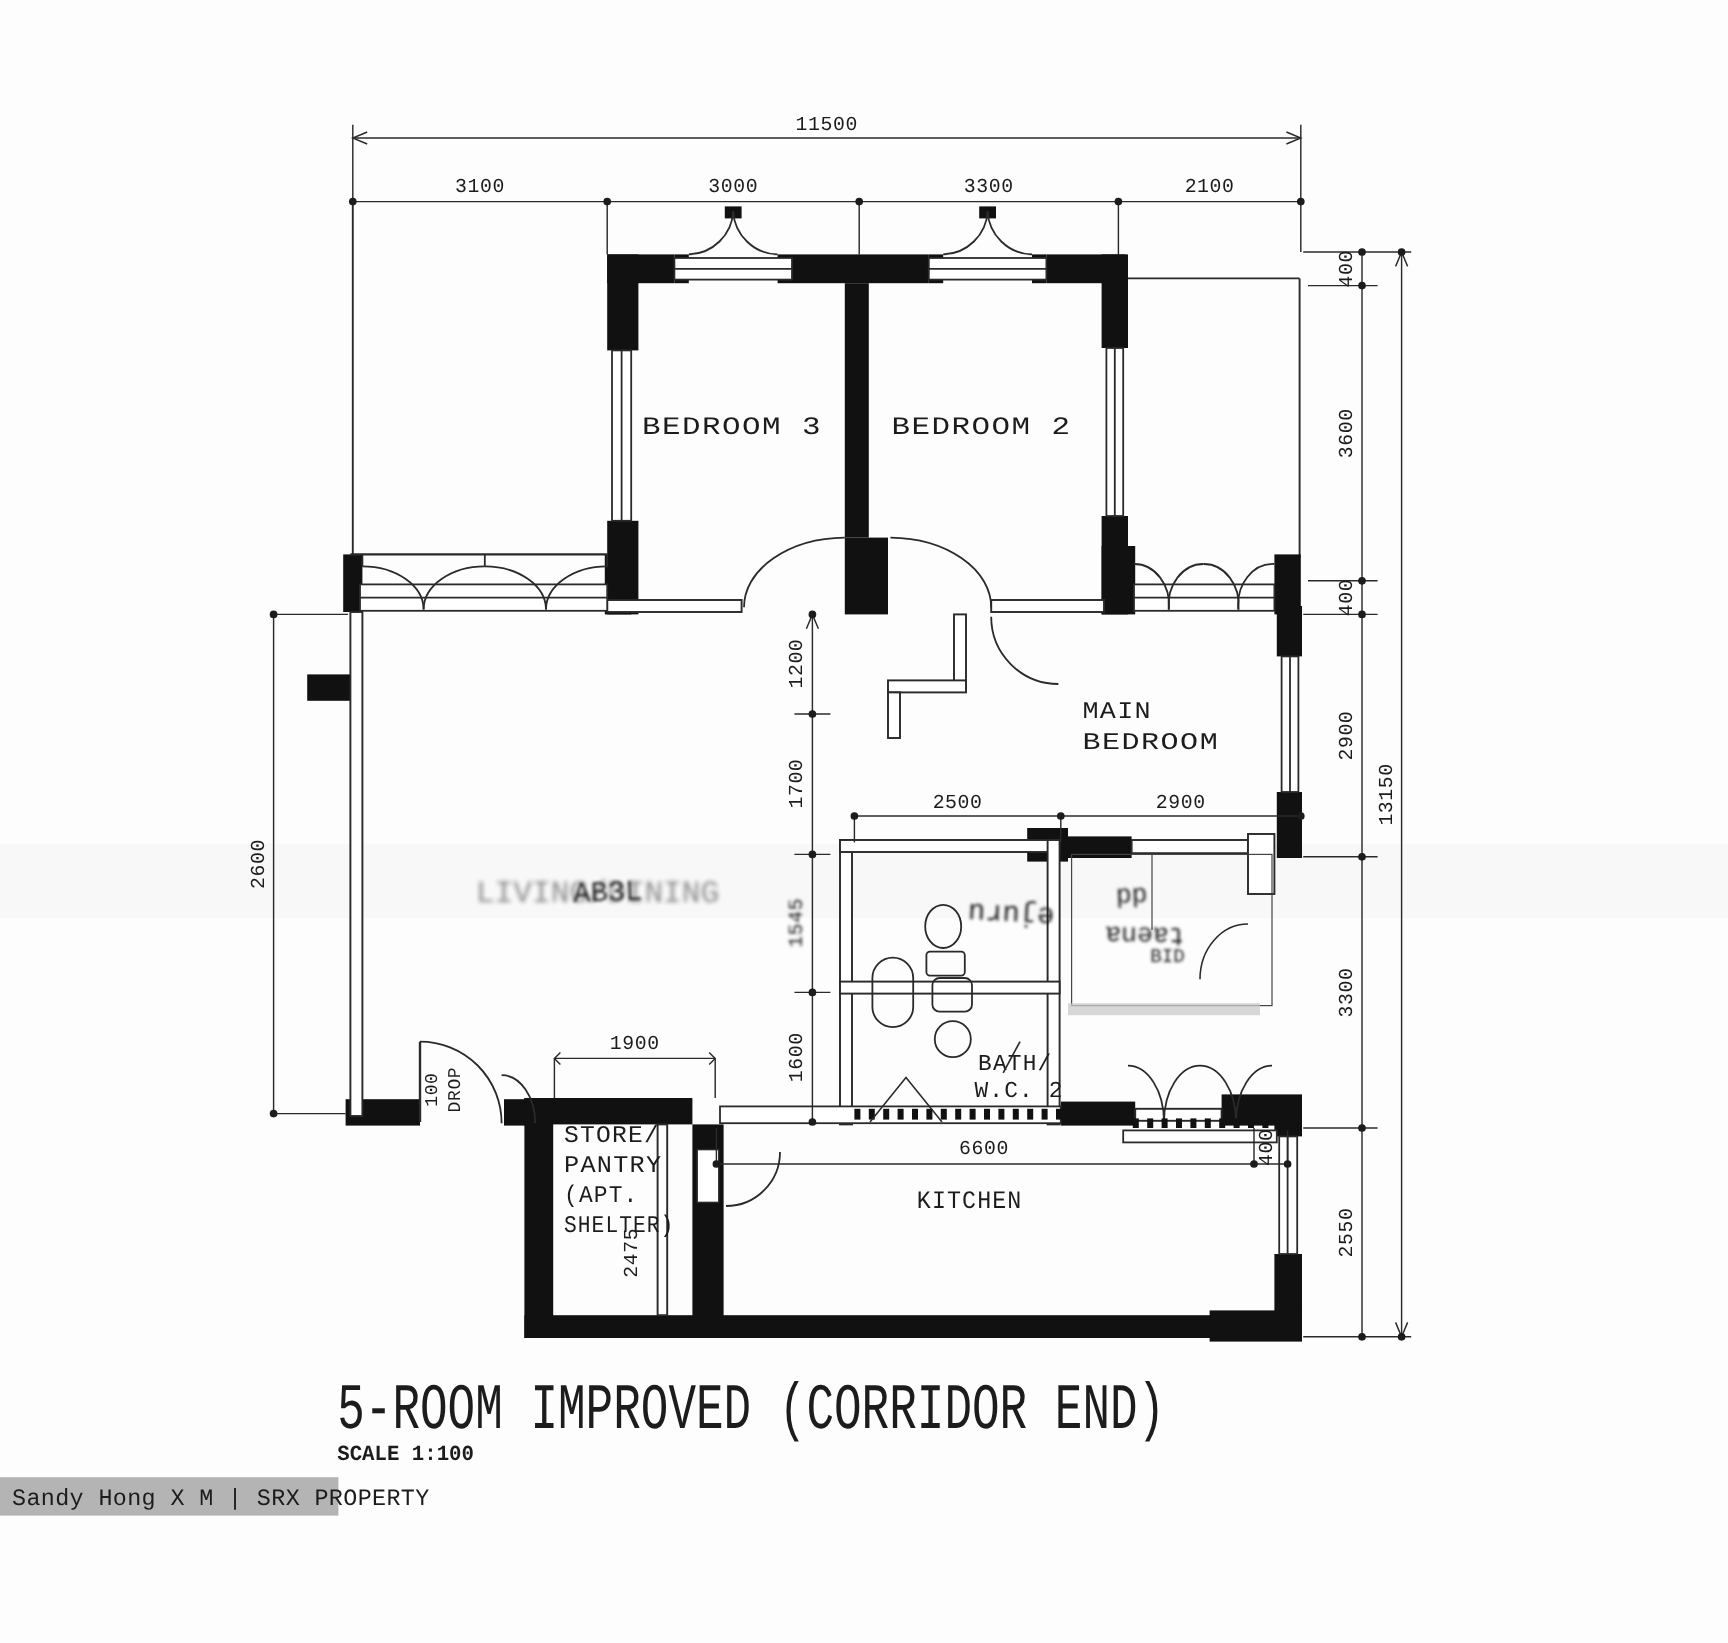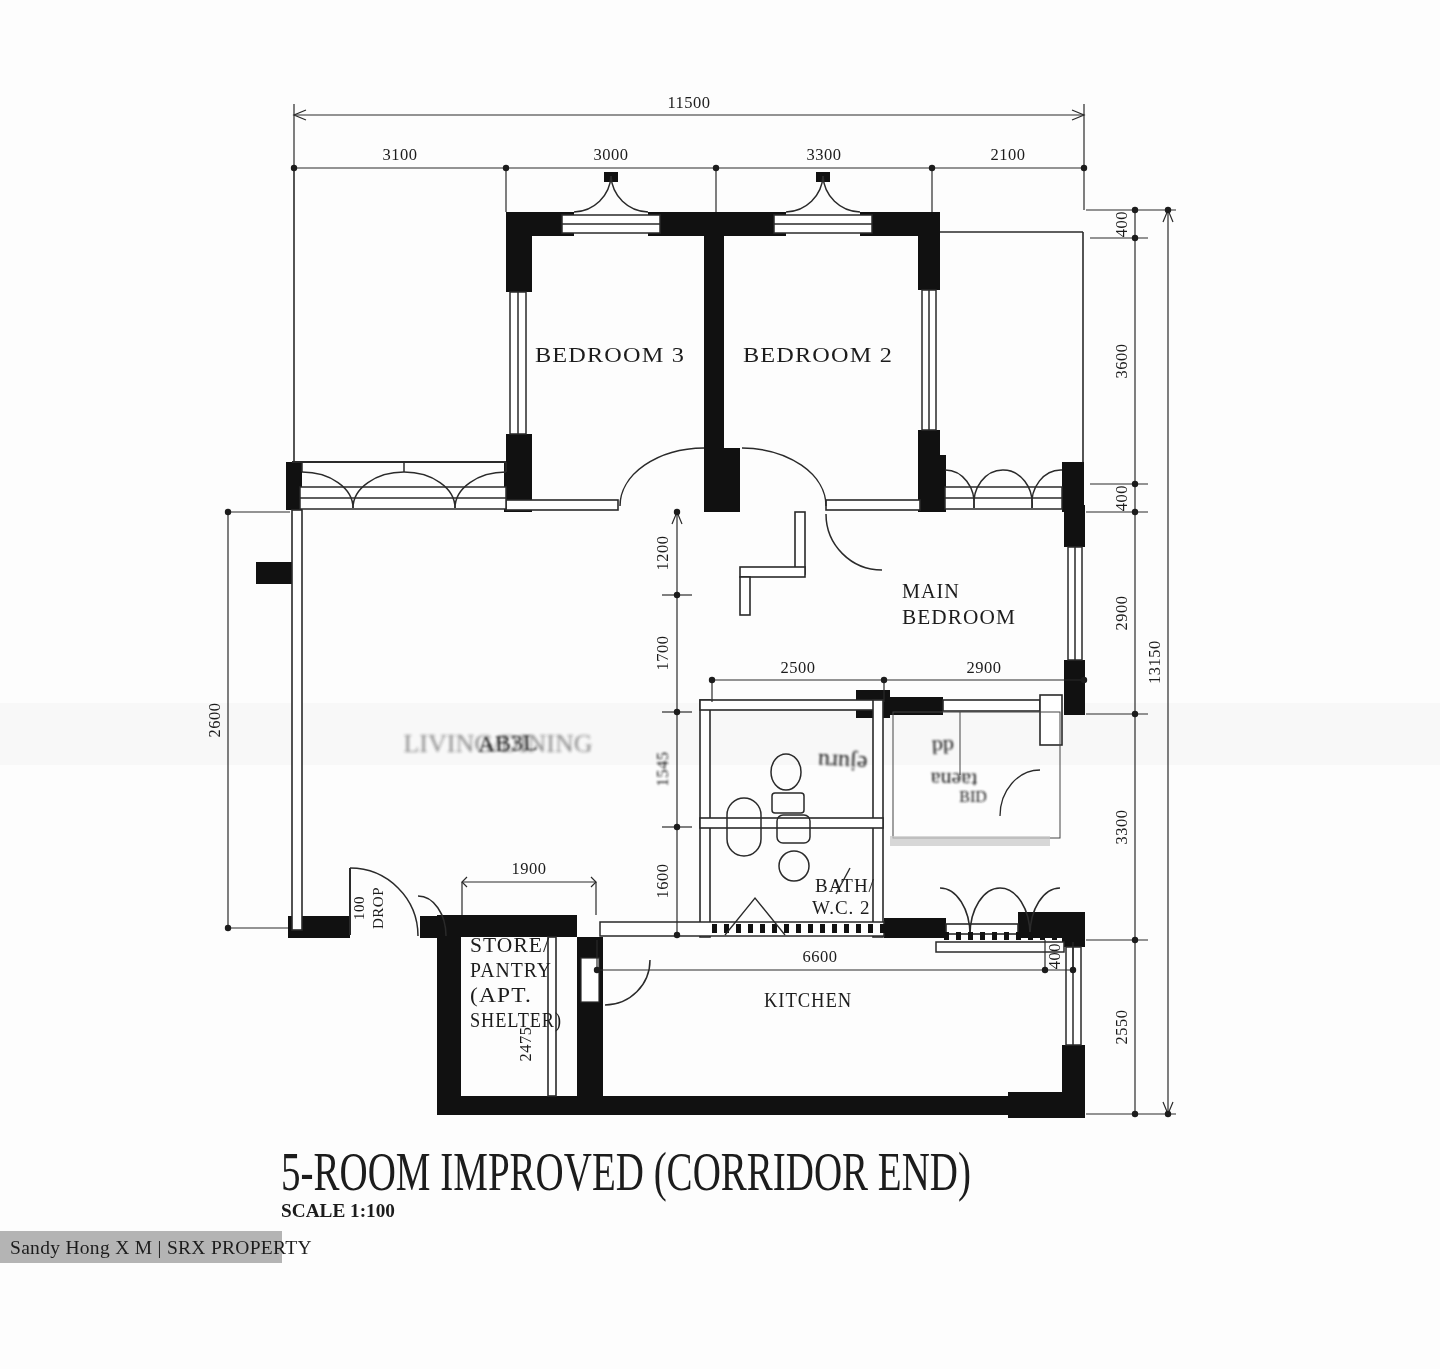--- a/index.html
+++ b/index.html
@@ -1,20 +1,20 @@
 <!DOCTYPE html>
 <html><head>
 <meta charset="utf-8">
 <style>
   html,body{margin:0;padding:0;background:#ffffff;}
   .canvas{
     position:relative;
     width:1440px;height:1369px;
     background:#fdfdfd;
-    font-family:Liberation Serif, serif;
+    font-family:Liberation Mono, monospace;
     overflow:hidden;
   }
   svg{position:absolute;top:0;left:0;}
   svg text{fill:#1c1c1c;}
   .dimtxt{font-size:16.5px;letter-spacing:.5px;}
   .roomtxt{font-size:21px;letter-spacing:1px;}
   .smudge{filter:url(#blur1);}
   .ghost{filter:url(#blur2);}
 </style>
 </head>

